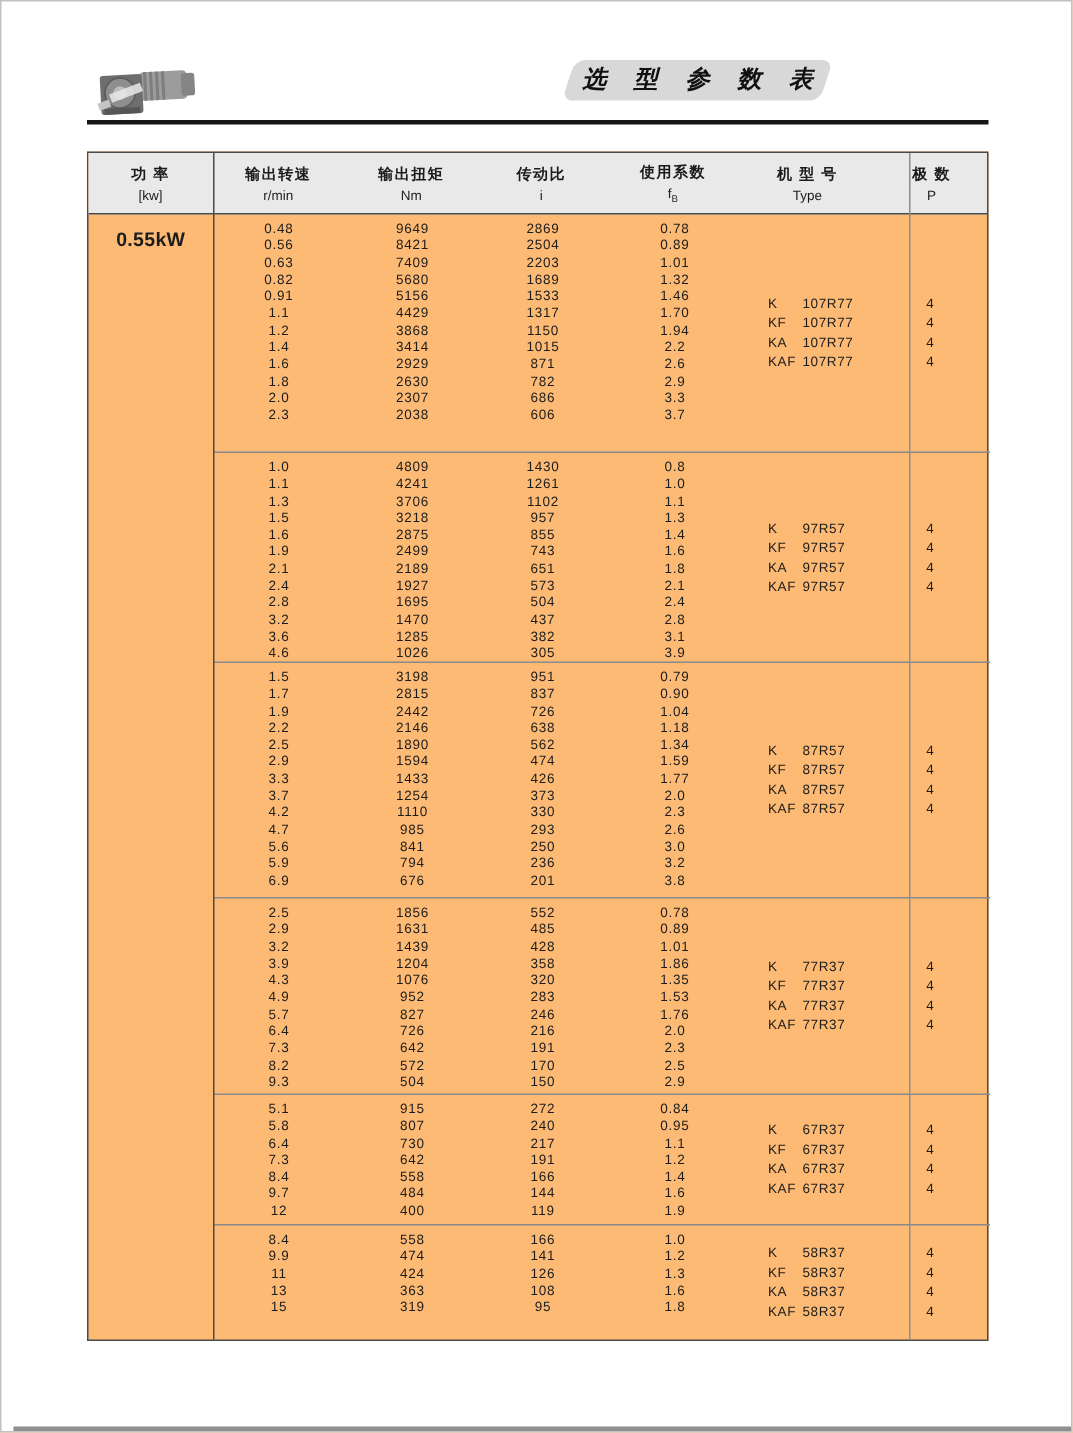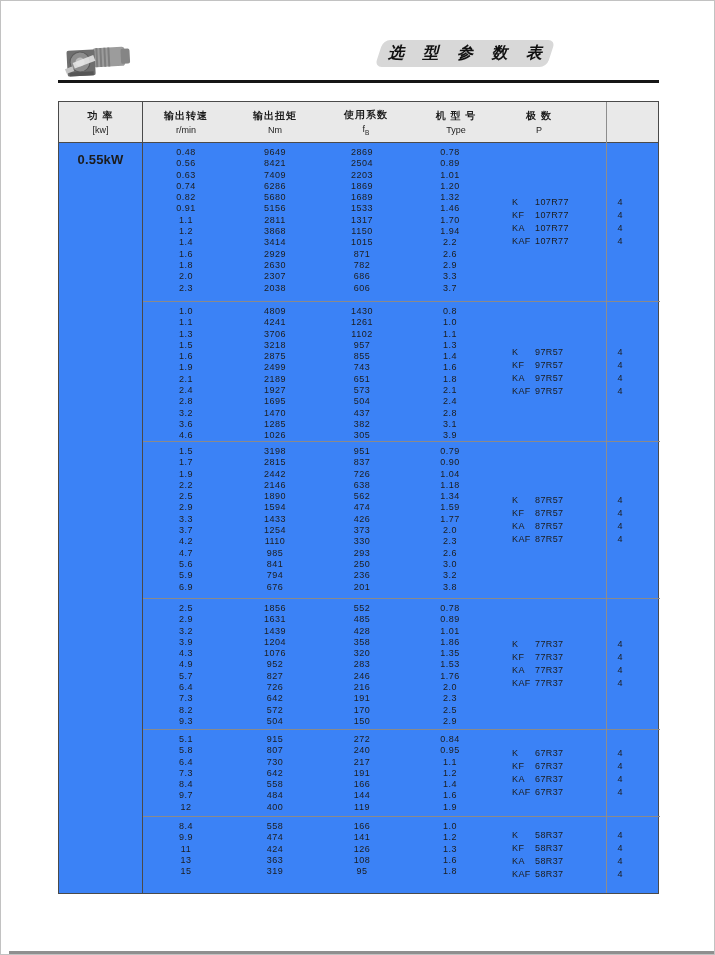--- a/index.html
+++ b/index.html
@@ -20,21 +20,21 @@
     position:absolute;inset:0;display:flex;align-items:center;justify-content:center;
     transform:skewX(18deg);
     font-size:16px;font-weight:bold;font-style:italic;letter-spacing:7px;
     color:#111;white-space:nowrap;padding-left:7px;
   }
   .rule{position:absolute;left:57px;top:79px;width:601px;height:3px;background:#161616;}
 
   
   .ptable{
     position:absolute;left:57px;top:100px;width:601px;height:793px;
-    border:1px solid #4a4a4a;box-sizing:border-box;background:#3b82f6;
+    border:1px solid #4a4a4a;box-sizing:border-box;background:#fdba74;
   }
   .thead{
     position:absolute;left:0;right:0;top:0;height:40px;background:#e9e9e9;
     border-bottom:1px solid #4a4a4a;display:flex;box-sizing:content-box;
   }
   .hcell{display:flex;flex-direction:column;align-items:center;justify-content:center;gap:2px;box-sizing:border-box;}
   .h-cn{font-size:10px;font-weight:bold;letter-spacing:1px;white-space:nowrap;}
   .h-en{font-size:9px;white-space:nowrap;}
   .h-en sub{font-size:6.5px;}
   .c-power{width:83px;}
@@ -124,20 +124,24 @@
         <div class="h-en">[kw]</div>
       </div>
       <div class="hcell c-speed">
         <div class="h-cn">输出转速</div>
         <div class="h-en">r/min</div>
       </div>
       <div class="hcell c-torque">
         <div class="h-cn">输出扭矩</div>
         <div class="h-en">Nm</div>
       </div>
+      <div class="hcell c-ratio">
+        <div class="h-cn">传动比</div>
+        <div class="h-en">i</div>
+      </div>
       <div class="hcell c-sf">
         <div class="h-cn">使用系数</div>
         <div class="h-en"><span>f</span><sub>B</sub></div>
       </div>
       <div class="hcell c-model">
         <div class="h-cn">机 型 号</div>
         <div class="h-en">Type</div>
       </div>
       <div class="hcell c-poles">
         <div class="h-cn">极 数</div>
@@ -160,40 +164,34 @@
               <span class="dc c3">2504</span>
               <span class="dc c4">0.89</span>
             </div>
             <div class="drow">
               <span class="dc c1">0.63</span>
               <span class="dc c2">7409</span>
               <span class="dc c3">2203</span>
               <span class="dc c4">1.01</span>
             </div>
             <div class="drow">
-              <span class="dc c1">0.74</span>
-              <span class="dc c2">6286</span>
-              <span class="dc c3">1869</span>
-              <span class="dc c4">1.20</span>
-            </div>
-            <div class="drow">
               <span class="dc c1">0.82</span>
               <span class="dc c2">5680</span>
               <span class="dc c3">1689</span>
               <span class="dc c4">1.32</span>
             </div>
             <div class="drow">
               <span class="dc c1">0.91</span>
               <span class="dc c2">5156</span>
               <span class="dc c3">1533</span>
               <span class="dc c4">1.46</span>
             </div>
             <div class="drow">
               <span class="dc c1">1.1</span>
-              <span class="dc c2">2811</span>
+              <span class="dc c2">4429</span>
               <span class="dc c3">1317</span>
               <span class="dc c4">1.70</span>
             </div>
             <div class="drow">
               <span class="dc c1">1.2</span>
               <span class="dc c2">3868</span>
               <span class="dc c3">1150</span>
               <span class="dc c4">1.94</span>
             </div>
             <div class="drow">

